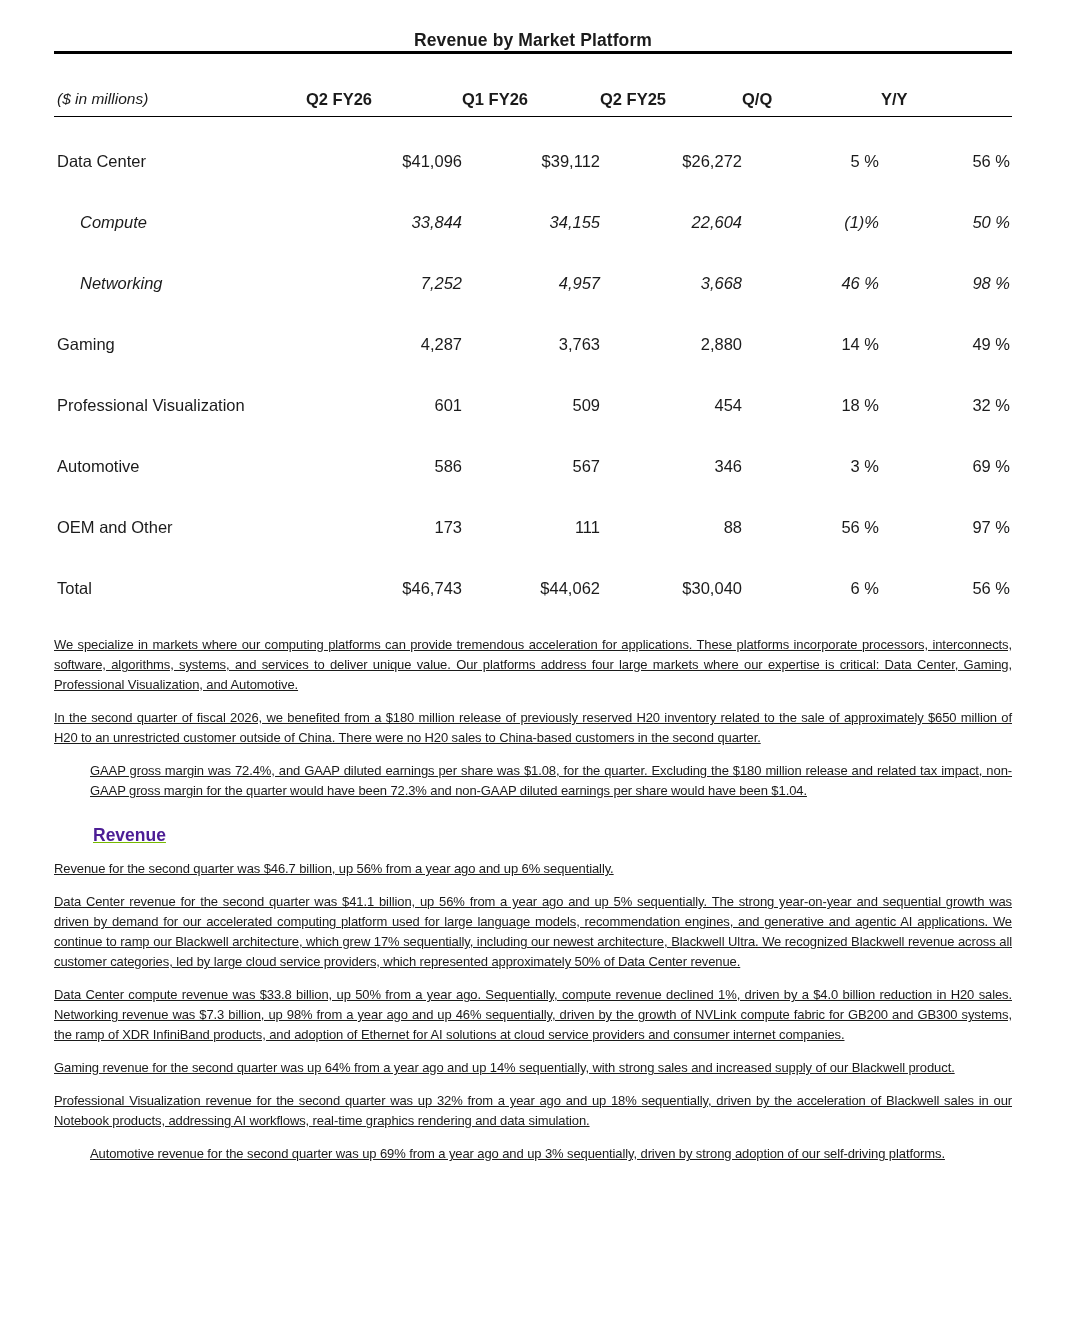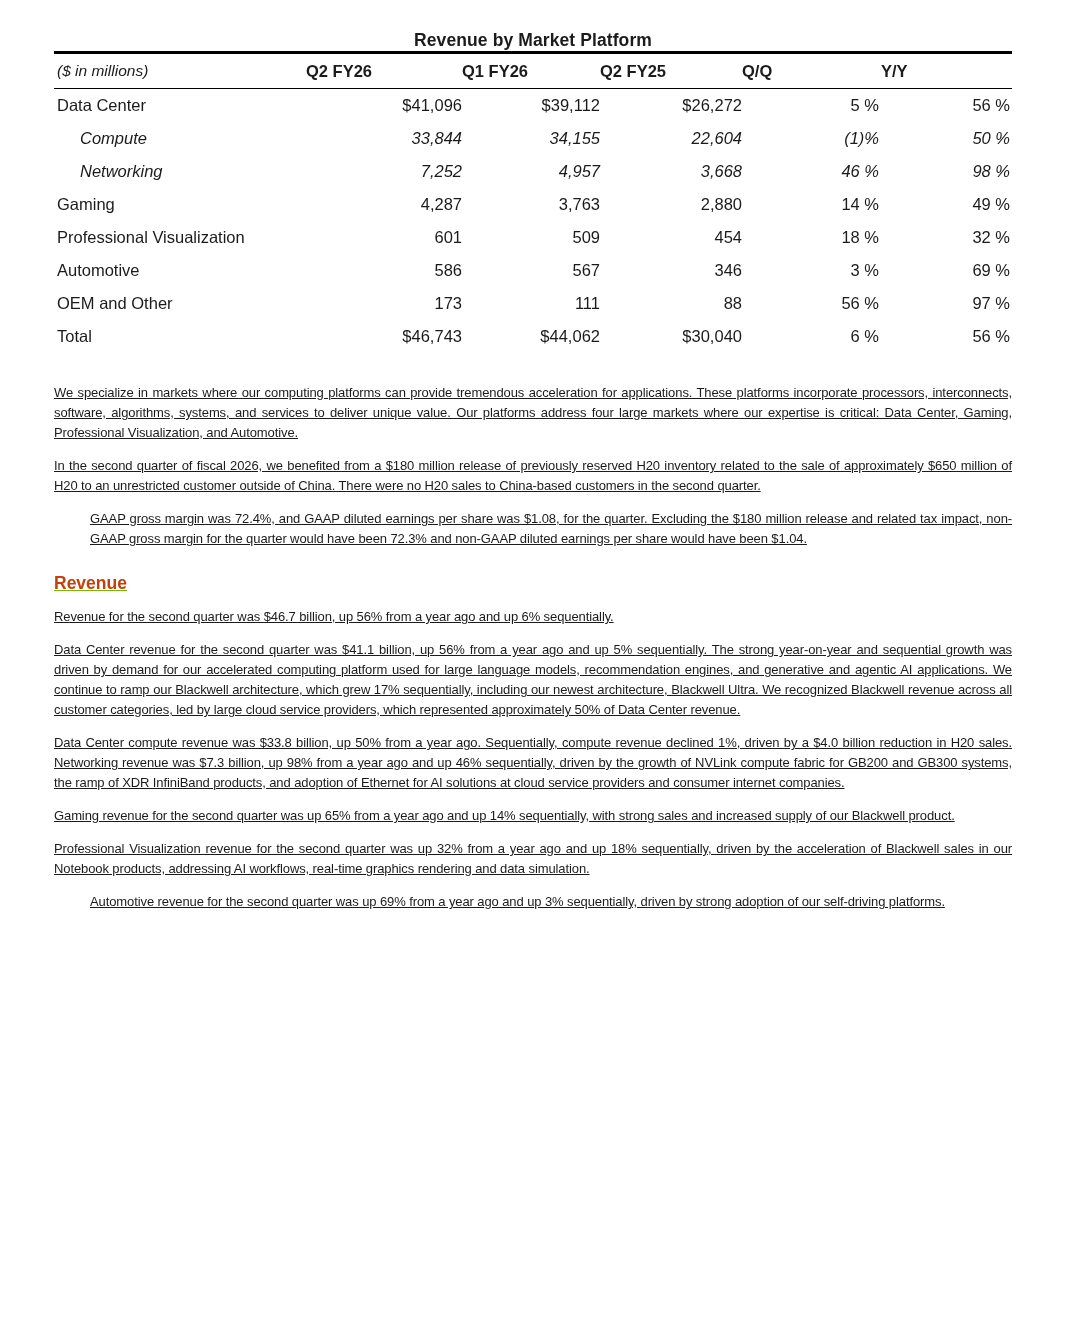--- a/index.html
+++ b/index.html
@@ -22,20 +22,21 @@
   }
   .rule-thick { border-top: 3.2px solid #000; }
   .rule-thin  { border-top: 1.6px solid #000; }
 
   .t-row {
     display: grid;
     grid-template-columns: 252px 156px 138px 142px 139px 131px;
     align-items: center;
     height: 33px;
     font-size: 16.5px;
+    margin-top: 28px;
   }
   .t-row.t-head { height: 34px; font-size: 16.5px; }
   .c-label { text-align: left; padding-left: 3px; }
   .c-val   { text-align: right; }
   .t-head .c-label { font-style: italic; font-weight: normal; font-size: 15.5px; }
   .t-head .c-val   { font-weight: bold; text-align: left; }
   .t-head .c-val.pct-head { padding-right: 40px; }
   .c-val.pct { padding-right: 2px; }
   .t-row.sub .c-label { padding-left: 26px; }
   .t-row.sub { font-style: italic; }
@@ -148,20 +149,20 @@
   </div>
 </div>
 
 <div>
   <p class="para">We specialize in markets where our computing platforms can provide tremendous acceleration for applications. These platforms incorporate processors, interconnects, software, algorithms, systems, and services to deliver unique value. Our platforms address four large markets where our expertise is critical: Data Center, Gaming, Professional Visualization, and Automotive.</p>
   <p class="para">In the second quarter of fiscal 2026, we benefited from a $180 million release of previously reserved H20 inventory related to the sale of approximately $650 million of H20 to an unrestricted customer outside of China. There were no H20 sales to China-based customers in the second quarter.</p>
   <p class="para">GAAP gross margin was 72.4%, and GAAP diluted earnings per share was $1.08, for the quarter. Excluding the $180 million release and related tax impact, non-GAAP gross margin for the quarter would have been 72.3% and non-GAAP diluted earnings per share would have been $1.04.</p>
 </div>
 
 <div>
-  <h2 class="section-heading" style="color:#c2410c; text-decoration-color:#76b900;">Revenue</h2>
+  <h2 class="section-heading" style="color:#4c1d95; text-decoration-color:#76b900;margin-left:39px;">Revenue</h2>
   <p class="para">Revenue for the second quarter was $46.7 billion, up 56% from a year ago and up 6% sequentially.</p>
   <p class="para">Data Center revenue for the second quarter was $41.1 billion, up 56% from a year ago and up 5% sequentially. The strong year-on-year and sequential growth was driven by demand for our accelerated computing platform used for large language models, recommendation engines, and generative and agentic AI applications. We continue to ramp our Blackwell architecture, which grew 17% sequentially, including our newest architecture, Blackwell Ultra.  We recognized Blackwell revenue across all customer categories, led by large cloud service providers, which represented approximately 50% of Data Center revenue.</p>
   <p class="para">Data Center compute revenue was $33.8 billion, up 50% from a year ago. Sequentially, compute revenue declined 1%, driven by a $4.0 billion reduction in H20 sales. Networking revenue was $7.3 billion, up 98% from a year ago and up 46% sequentially, driven by the growth of NVLink compute fabric for GB200 and GB300 systems, the ramp of XDR InfiniBand products, and adoption of Ethernet for AI solutions at cloud service providers and consumer internet companies.</p>
-  <p class="para">Gaming revenue for the second quarter was up 65% from a year ago and up 14% sequentially, with strong sales and increased supply of our Blackwell product.</p>
+  <p class="para">Gaming revenue for the second quarter was up 64% from a year ago and up 14% sequentially, with strong sales and increased supply of our Blackwell product.</p>
   <p class="para">Professional Visualization revenue for the second quarter was up 32% from a year ago and up 18% sequentially, driven by the acceleration of Blackwell sales in our Notebook products, addressing AI workflows, real-time graphics rendering and data simulation.</p>
   <p class="para">Automotive revenue for the second quarter was up 69% from a year ago and up 3% sequentially, driven by strong adoption of our self-driving platforms.</p>
 </div>
 
 </body></html>

